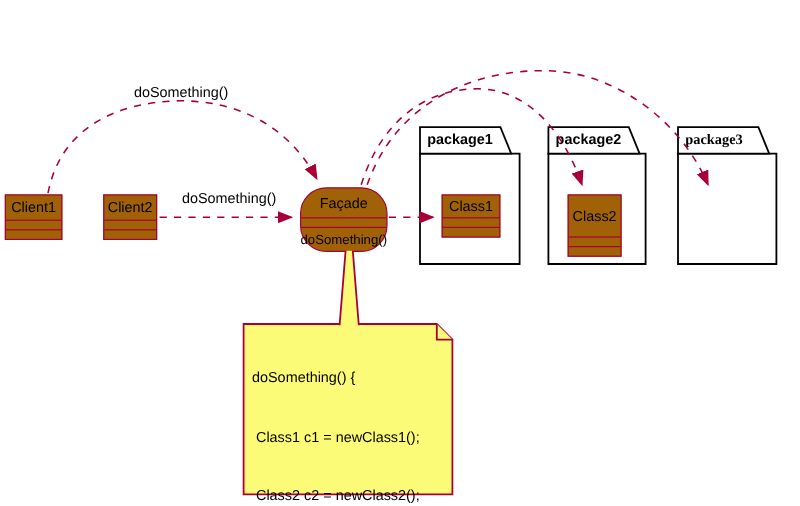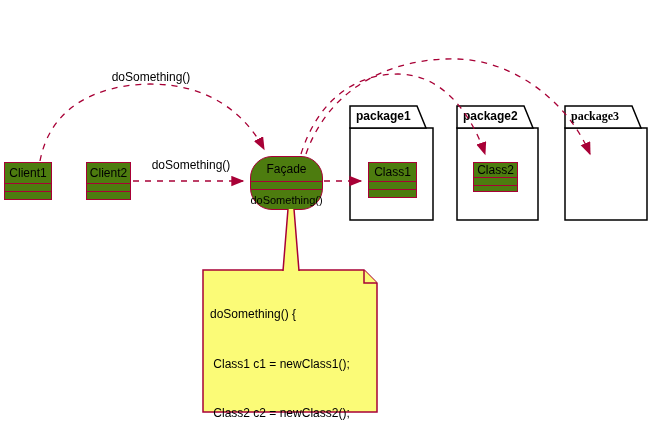--- a/index.html
+++ b/index.html
@@ -2,21 +2,21 @@
 <html><head>
 <meta charset="utf-8">
 <style>
   html,body{margin:0;padding:0;background:#fff;}
   #canvas{
     position:relative;width:667px;height:422px;background:#ffffff;
     font-family:"Liberation Sans", sans-serif;color:#000;overflow:hidden;
   }
   svg{position:absolute;left:0;top:0;pointer-events:none;}
   .uml-class{
-    position:absolute;background:#4d7c0f;border:1.5px solid #A80036;
+    position:absolute;background:#a16207;border:1.5px solid #A80036;
     box-sizing:border-box;display:flex;flex-direction:column;
   }
   .uml-class .title{
     flex:1;display:flex;align-items:center;justify-content:center;
     font-size:12px;line-height:12px;padding:1px 2px;white-space:nowrap;
   }
   .uml-class .row{border-top:1.5px solid #A80036;height:7px;flex:none;}
   .uml-class .method-row{
     border-top:1.5px solid #A80036;flex:none;height:19px;
     display:flex;align-items:center;justify-content:center;
@@ -77,21 +77,21 @@
     <div class="row"></div>
     <div class="method-row">doSomething()</div>
   </div>
 
   <div class="uml-class" style="left:368px;top:162px;width:49px;height:36px;">
     <div class="title">Class1</div>
     <div class="row"></div>
     <div class="row"></div>
   </div>
 
-  <div class="uml-class" style="left:473px;top:162px;width:45px;height:30px;">
+  <div class="uml-class" style="left:473px;top:162px;width:45px;height:52px;">
     <div class="title">Class2</div>
     <div class="row"></div>
     <div class="row"></div>
   </div>
 
 
   <div class="pkg-label" style="left:356px;top:109px;">package1</div>
   <div class="pkg-label" style="left:463px;top:109px;">package2</div>
   <div class="pkg-label" style="left:571px;top:109px;font-family:Liberation Serif, serif;">package3</div>
 

